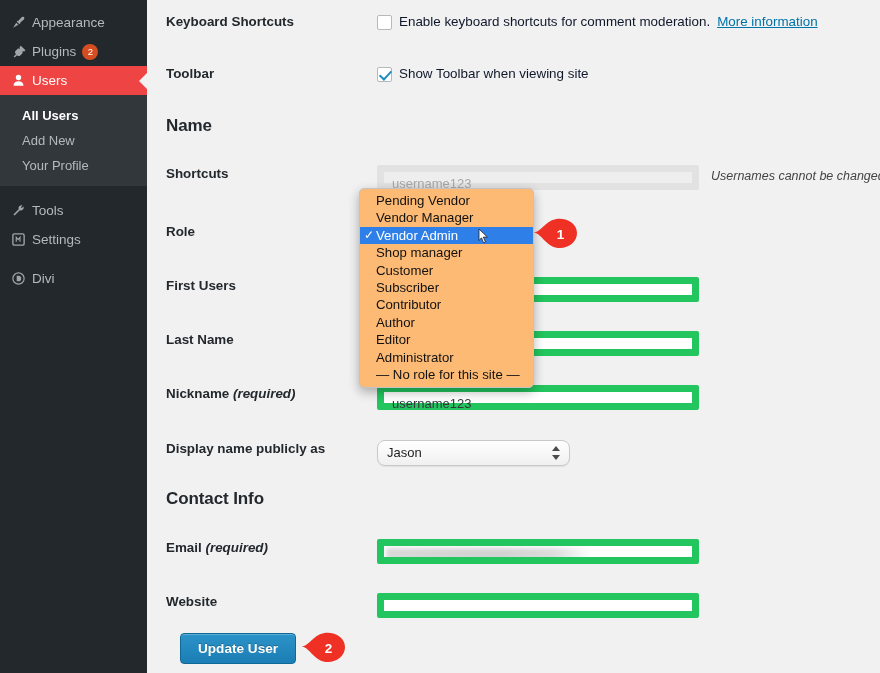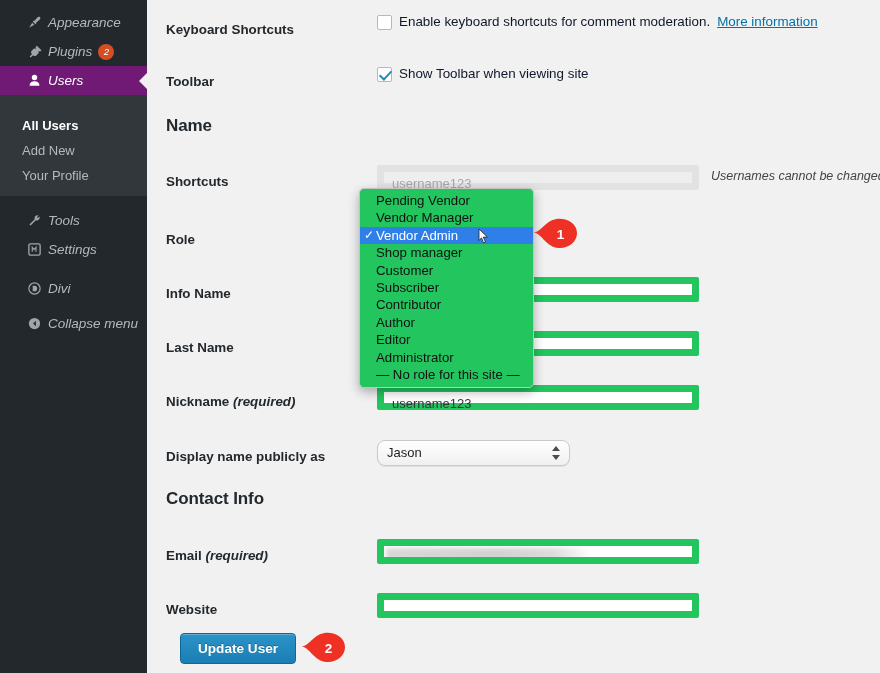--- a/index.html
+++ b/index.html
@@ -20,36 +20,35 @@
   #sidebar {
     position: absolute; left: 0; top: 0;
     width: 147px; height: 673px;
     background: #23282d;
   }
   .menu-top { padding-top: 8px; }
   .menu-item {
     position: relative;
     display: flex; align-items: center;
     height: 29px;
-    padding-left: 27px;
+    padding-left: 11px;
     color: #b4b9be;
     font-size: 13.5px;
     cursor: pointer;
-    font-style: italic;
   }
   .menu-item .mi-ico {
     width: 21px; height: 18px;
     display: flex; align-items: center; justify-content: flex-start;
     color: #a0a5aa;
     flex: none;
   }
   .menu-item .mi-ico svg { display: block; }
   .menu-item .mi-label { white-space: nowrap; }
   .menu-item.active {
-    background: #701a75;
+    background: #ef4444;
     color: #fff;
   }
   .menu-item.active .mi-ico { color: #fff; }
   .menu-item.active .mi-arrow {
     position: absolute; right: 0; top: 50%;
     margin-top: -8px;
     width: 0; height: 0;
     border-top: 8px solid transparent;
     border-bottom: 8px solid transparent;
     border-right: 8px solid #f1f1f1;
@@ -62,21 +61,21 @@
     background: #d54e21;
     color: #fff;
     font-size: 9.5px;
     text-align: center;
     border-radius: 10px;
     vertical-align: middle;
   }
 
   .submenu {
     background: #32373c;
-    padding: 18px 0 8px 0;
+    padding: 8px 0 8px 0;
   }
   .submenu-item {
     padding: 4px 0 4px 22px;
     font-size: 13px;
     color: #b4b9be;
     cursor: pointer;
     line-height: 17px;
   }
   .submenu-item.current { color: #fff; font-weight: bold; }
 
@@ -95,21 +94,20 @@
     left: 19px;
     width: 714px;
   }
   .row-label {
     position: absolute; left: 0; top: 0;
     width: 195px;
     font-size: 13.4px;
     font-weight: bold;
     color: #23282d;
     line-height: 18px;
-    margin-top: 8px;
   }
   .row-label em { font-style: italic; font-weight: bold; }
   .row-field {
     position: absolute;
     left: 211px; top: 0;
   }
 
   .section-head {
     position: absolute;
     left: 19px;
@@ -213,21 +211,21 @@
     border-right: 4.5px solid transparent;
   }
   .sel .arrows i.up { top: 1px; border-bottom: 5px solid #4b4b4b; }
   .sel .arrows i.dn { bottom: 1px; border-top: 5px solid #4b4b4b; }
 
   
   #dropdown {
     position: absolute;
     left: 359px; top: 188px;
     width: 175px;
-    background: #22c55e;
+    background: #fdba74;
     border: 1px solid #c3c3c3;
     border-radius: 5px;
     box-shadow: 0 4px 11px rgba(0,0,0,.30);
     padding: 3px 0 4px 0;
     z-index: 40;
   }
   .dd-item {
     height: 17.4px;
     line-height: 17.4px;
     font-size: 13.2px;
@@ -360,29 +358,20 @@
           <svg width="15" height="15" viewBox="0 0 20 20" fill="none">
             <circle cx="10" cy="10" r="7.5" stroke="currentColor" stroke-width="1.6"></circle>
             <path d="M7.6 6.2h2.2a3.8 3.8 0 010 7.6H7.6z" fill="currentColor"></path>
           </svg>
         </span>
         <span class="mi-label">Divi</span>
       </div>
 
       <div class="menu-gap-sm"></div>
 
-      <div class="menu-item">
-        <span class="mi-ico">
-          <svg width="15" height="15" viewBox="0 0 20 20">
-            <circle cx="10" cy="10" r="7.5" fill="currentColor"></circle>
-            <path d="M11.8 6.4L8.2 10l3.6 3.6z" fill="#23282d"></path>
-          </svg>
-        </span>
-        <span class="mi-label">Collapse menu</span>
-      </div>
 
     </div>
   </div>
 
   <div id="content">
 
     <div class="form-row" style="top:13px;">
       <div class="row-label">Keyboard Shortcuts</div>
       <div class="row-field">
         <span class="cb"></span><span class="cb-text">Enable keyboard shortcuts for comment moderation.</span><span class="cb-text link" style="">More information</span>
@@ -404,21 +393,21 @@
         <div class="txt disabled">username123</div>
       </div>
       <div class="hint" style="top:4px;">Usernames cannot be changed.</div>
     </div>
 
     <div class="form-row" style="top:223px;">
       <div class="row-label">Role</div>
     </div>
 
     <div class="form-row" style="top:277px;">
-      <div class="row-label">Info Name</div>
+      <div class="row-label">First Users</div>
       <div class="row-field">
         <div class="txt"></div>
       </div>
     </div>
 
     <div class="form-row" style="top:331px;">
       <div class="row-label">Last Name</div>
       <div class="row-field">
         <div class="txt"></div>
       </div>

